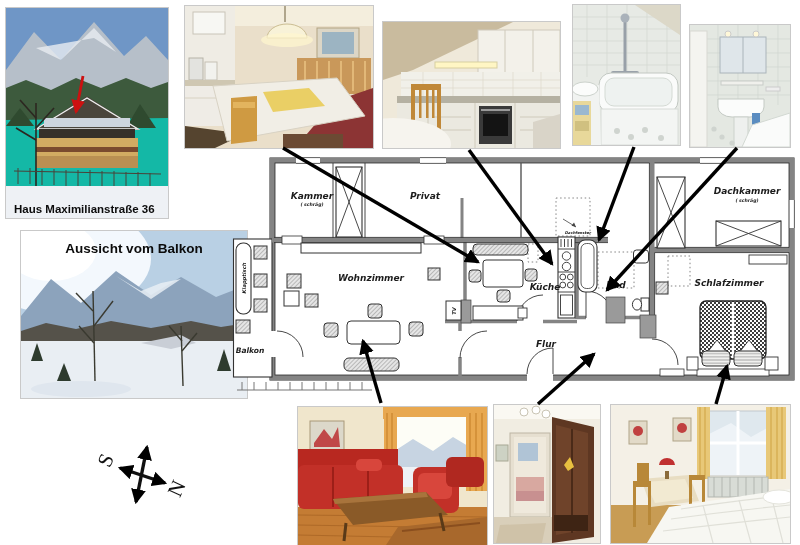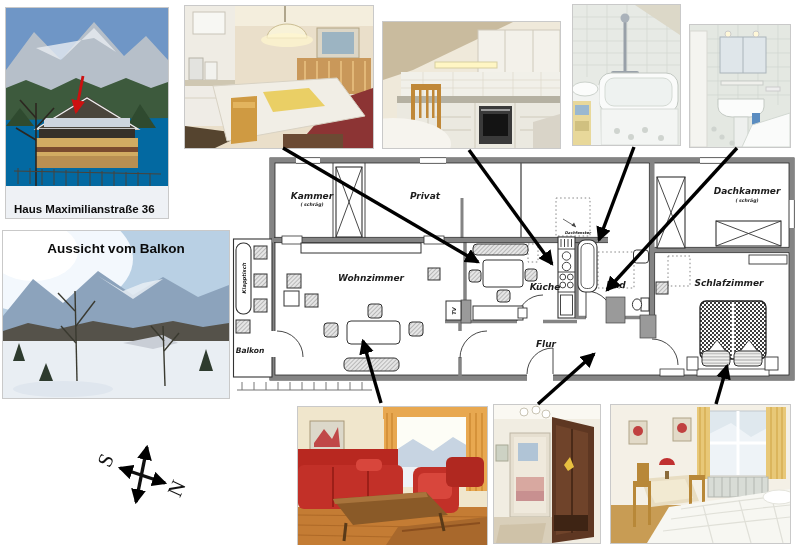--- a/index.html
+++ b/index.html
@@ -1,18 +1,18 @@
 <!DOCTYPE html>
 <html><head>
 <meta charset="utf-8">
 <style>
   html,body{margin:0;padding:0;background:#fff;}
   #canvas{position:relative;width:800px;height:545px;background:#fff;overflow:hidden;
           font-family:"Liberation Sans",sans-serif;}
-  .photo{position:absolute;overflow:hidden;background:#0369a1;box-shadow:0 0 0 1px #c9c9c9;}
+  .photo{position:absolute;overflow:hidden;background:#14b8a6;box-shadow:0 0 0 1px #c9c9c9;}
   .photo svg{display:block;}
   #overlay{position:absolute;left:0;top:0;width:800px;height:545px;pointer-events:none;}
   .plan-label{font-family:"DejaVu Sans",sans-serif;font-style:italic;font-weight:bold;fill:#1c1c1c;}
   .cap{font-family:"Liberation Sans",sans-serif;font-weight:bold;fill:#0b0b0b;}
   .compass-letter{font-family:"Liberation Serif",serif;fill:#111;}
 </style>
 </head>
 <body>
 
 <div id="canvas">
@@ -51,21 +51,21 @@
         <line x1="108" y1="163" x2="108" y2="179"></line>
           <line x1="120" y1="164" x2="120" y2="180"></line>
         <line x1="132" y1="164" x2="132" y2="180"></line>
           <line x1="144" y1="165" x2="144" y2="181"></line>
       </g>
       <rect x="0" y="178" width="162" height="32" fill="#eef1f5"></rect>
       <text class="cap" x="8" y="205" font-size="11.5">Haus Maximilianstraße 36</text>
     </svg>
   </div>
 
-  <div class="photo" style="left:3px;top:231px;width:226px;height:167px">
+  <div class="photo" style="left:21px;top:231px;width:226px;height:167px">
     <svg width="226" height="167" viewBox="0 0 226 167">
       <rect width="226" height="167" fill="#b9d0e4"></rect>
       <ellipse cx="40" cy="28" rx="90" ry="55" fill="#f3f8fd"></ellipse>
       <ellipse cx="30" cy="20" rx="45" ry="30" fill="#ffffff"></ellipse>
       <polygon points="0,85 30,48 60,72 95,40 130,64 160,46 195,66 226,54 226,100 0,100" fill="#8ca3bc"></polygon>
       <polygon points="95,45 120,60 140,52 160,48 130,68" fill="#e8eef5" opacity="0.85"></polygon>
       <polygon points="0,100 25,92 55,98 90,90 130,97 170,90 200,96 226,92 226,112 0,112" fill="#55524a"></polygon>
       <rect x="0" y="110" width="226" height="57" fill="#e9eef3"></rect>
       <polygon points="120,112 160,104 175,112 150,118" fill="#c9ced6"></polygon>
       <g stroke="#3a3a30" stroke-width="1.4" fill="none">

